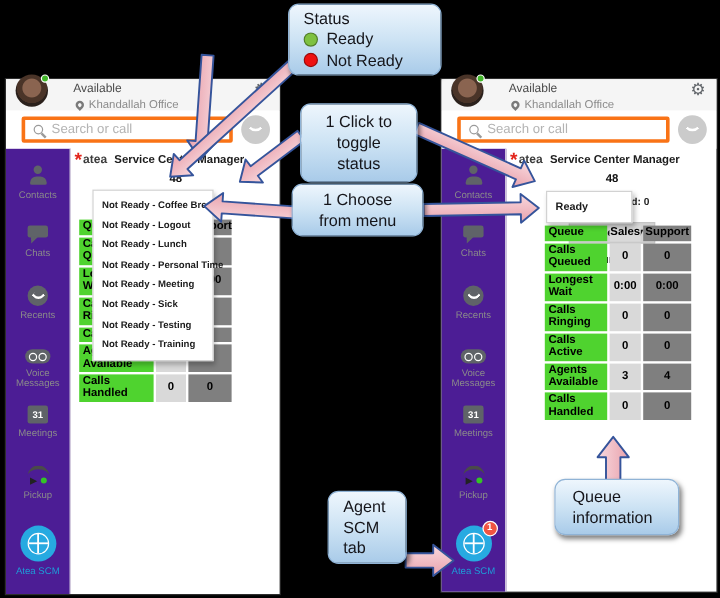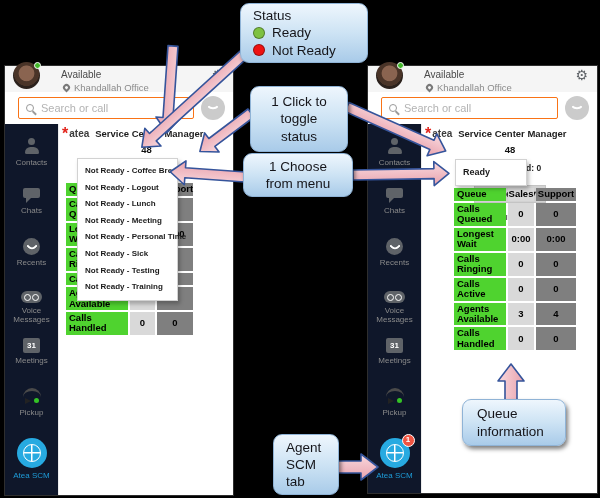--- a/index.html
+++ b/index.html
@@ -18,31 +18,31 @@
   .presence-dot { position:absolute; right:-1px; top:0; width:7px; height:7px; border-radius:50%;
             background:#42b72a; border:1px solid #fff; }
   .hdr-info { position:absolute; left:56px; top:3px; }
   .hdr-presence { font-size:10px; color:#4a4a4a; }
   .hdr-loc { display:flex; align-items:center; gap:4px; margin-top:2px; }
   .hdr-loc span { font-size:9.5px; color:#8b8b8b; }
   .pin { width:7px; height:7px; border:2px solid #7a7a7a; border-radius:50% 50% 50% 0; transform:rotate(-45deg); margin-left:2px; }
   .gear { position:absolute; right:9px; top:1px; font-size:14px; color:#5f6368; font-family:"DejaVu Sans",sans-serif; }
 
   .search-row { height:32px; padding:5px 8px 5px 13px; display:flex; align-items:center; gap:7px; background:#fff; }
-  .search-box { flex:1; height:22px; border:1px solid #f97316; border-radius:2px; background:#fff;
+  .search-box { flex:1; height:22px; border:3px solid #f97316; border-radius:2px; background:#fff;
                 display:flex; align-items:center; gap:7px; padding:0 7px; }
   .mag { width:8px; height:8px; border:1.5px solid #9a9a9a; border-radius:50%; position:relative; flex:none; }
   .mag::after { content:""; position:absolute; width:5px; height:1.5px; background:#9a9a9a; transform:rotate(45deg); right:-4px; bottom:-2px; }
   .search-ph { font-size:11px; color:#b3b3b3; }
   .call-btn { width:24px; height:24px; border-radius:50%; background:#cbcbcb; flex:none; }
   .handset { display:block; width:8px; height:8px; border-left:2.5px solid #fff; border-bottom:2.5px solid #fff;
              border-bottom-left-radius:8px; transform:rotate(-45deg); margin:7px auto; }
 
   .app-body { position:relative; display:flex; height:calc(100% - 58px); }
-  .sidebar { width:54px; background:#0f172a; border-right:1px solid #ececec; padding-top:14px;
+  .sidebar { width:54px; background:#4c1d95; border-right:1px solid #ececec; padding-top:14px;
              display:flex; flex-direction:column; align-items:center; }
   .sb-item { height:50px; display:flex; flex-direction:column; align-items:center; width:100%; }
   .sb-label { font-size:8px; color:#8a8a8a; margin-top:3px; text-align:center; white-space:pre-line; line-height:1.15; }
   .sb-item-atea-scm .sb-label { color:#1e9cd8; }
   .sb-icon { position:relative; display:block; }
 
   .ic-contacts { width:16px; height:17px; }
   .ic-contacts::before { content:""; position:absolute; top:0; left:4.5px; width:7px; height:7px; border-radius:50%; background:#5f6368; }
   .ic-contacts::after { content:""; position:absolute; bottom:1px; left:1px; width:14px; height:7px; border-radius:7px 7px 2px 2px; background:#5f6368; }
   .ic-chats { width:17px; height:15px; }
@@ -102,21 +102,21 @@
       background:linear-gradient(180deg,#eef6fd 0%,#cde3f4 50%,#a9cbe9 100%);
       border:1px solid #8fb3d6; border-radius:9px; box-shadow:2px 3px 4px rgba(0,0,0,.5);
       display:flex; align-items:center; justify-content:center; text-align:center; white-space:pre-line; padding:4px 8px; }
   #c1 { left:8px;  top:17px;  width:158px; height:30px; }
   #c2 { left:240px; top:3px;  width:128px; height:60px; flex-direction:column; align-items:flex-start; text-align:left; padding-left:12px; }
   #c2 .srow { display:flex; align-items:center; gap:7px; }
   .sdot { width:12px; height:12px; border-radius:50%; border:1px solid rgba(0,0,0,.35); }
   #c3 { left:250px; top:86px;  width:98px;  height:66px; }
   #c4 { left:243px; top:153px; width:110px; height:44px; }
   #c5 { left:462px; top:399px; width:104px; height:47px; text-align:left; justify-content:flex-start; padding-left:14px; }
-  #c6 { left:273px; top:434px; width:66px;  height:61px; text-align:left; justify-content:flex-start; padding-left:12px; }
+  #c6 { left:273px; top:409px; width:66px;  height:61px; text-align:left; justify-content:flex-start; padding-left:12px; }
 
   .arrow { position:absolute; z-index:8; overflow:visible; transform-origin:0 12px; }
 </style>
 </head>
 <body>
 
 <div class="canvas">
 
   <div class="app" id="app-left">
     <div class="app-header">
@@ -214,22 +214,22 @@
             <div class="qcell q-val" style="background: rgb(217, 217, 217);">3</div>
             <div class="qcell q-val" style="background: rgb(127, 127, 127);">4</div>
             <div class="qcell q-label" style="background: rgb(79, 211, 47);">Calls Handled</div>
             <div class="qcell q-val" style="background: rgb(217, 217, 217);">0</div>
             <div class="qcell q-val" style="background: rgb(127, 127, 127);">0</div>
           </div>
         <div class="menu" id="menu-left">
             <div class="menu-item">Not Ready - Coffee Break</div>
             <div class="menu-item">Not Ready - Logout</div>
             <div class="menu-item">Not Ready - Lunch</div>
+            <div class="menu-item">Not Ready - Personal Time</div>
             <div class="menu-item">Not Ready - Meeting</div>
-            <div class="menu-item">Not Ready - Personal Time</div>
             <div class="menu-item">Not Ready - Sick</div>
             <div class="menu-item">Not Ready - Testing</div>
             <div class="menu-item">Not Ready - Training</div>
           </div>
       </div>
     </div>
   </div>
 
   <div class="app" id="app-right">
     <div class="app-header">

